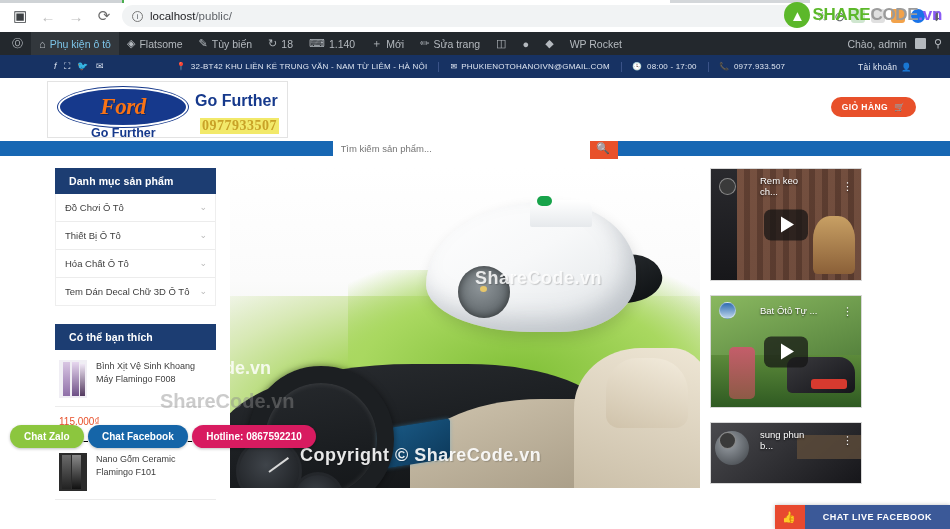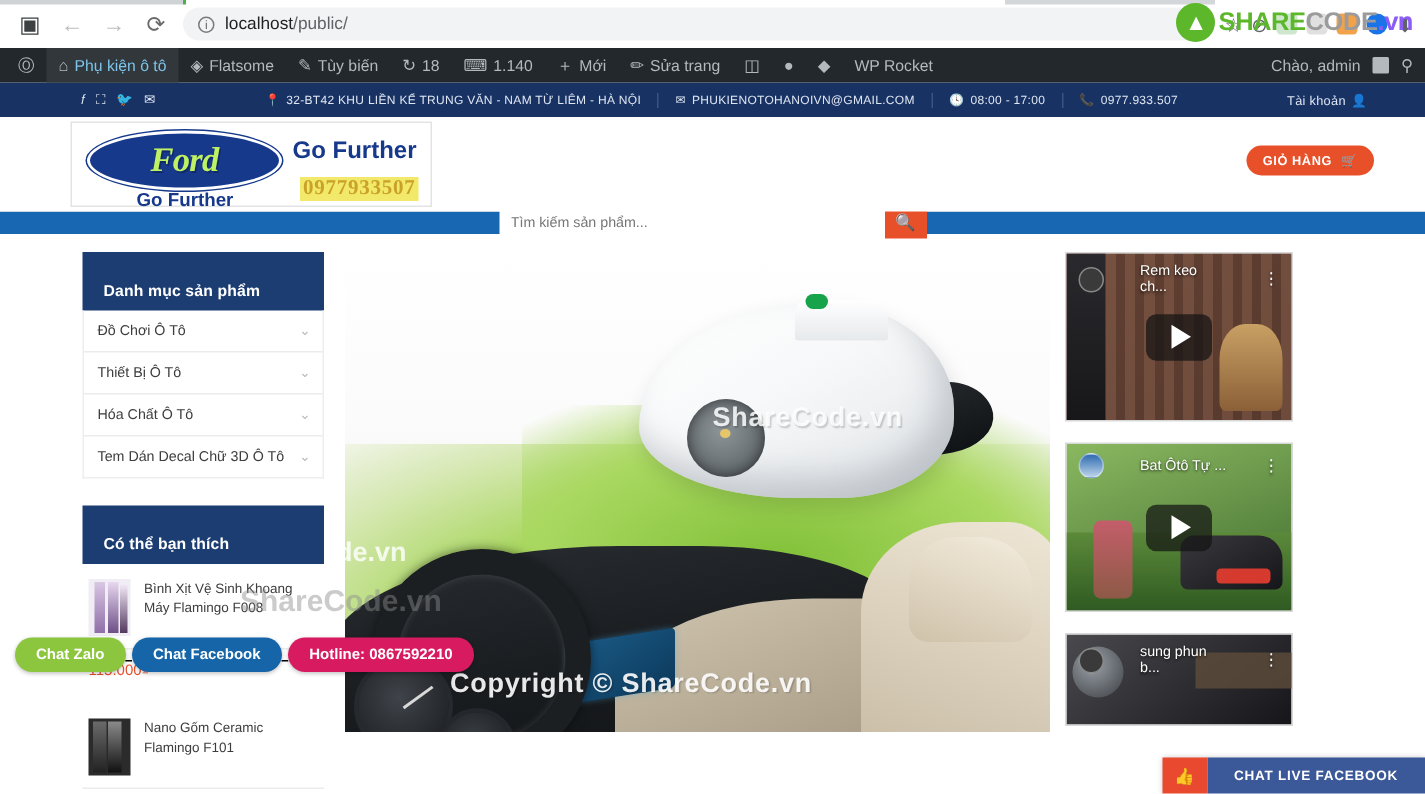--- a/index.html
+++ b/index.html
@@ -85,21 +85,21 @@
     position:absolute; left:47px; top:3px; width:241px; height:57px;
     border:1px solid #e3e3e3; background:#fff;
   }
   .ford-oval {
     position:absolute; left:10px; top:5px; width:130px; height:40px;
     background:#16398c; border-radius:50%; border:2px solid #fff;
     box-shadow: 0 0 0 1px #16398c;
     display:flex; align-items:center; justify-content:center;
   }
   .ford-word {
-    color:#bef264; font-family:"Liberation Serif", serif; font-style:italic;
+    color:#f97316; font-family:"Liberation Serif", serif; font-style:italic;
     font-size:23px; font-weight:bold; letter-spacing:-.5px;
     text-shadow: 1px 1px 0 rgba(0,0,0,.25);
   }
   .gf-small { position:absolute; left:43px; top:44px; font-size:12.5px; font-weight:bold; color:#16398c; }
   .gf-big { position:absolute; left:147px; top:10px; font-size:16px; font-weight:bold; color:#16398c; }
   .phone-hl {
     position:absolute; left:152px; top:36px; background:#f2e96a; color:#c9a227;
     font-family:"Liberation Serif", serif; font-weight:bold; font-size:14px;
     letter-spacing:.5px; padding:0 2px;
   }
@@ -119,21 +119,21 @@
   .search-wrap .sbtn {
     width: 28px; background:#e8502a; display:flex; align-items:center; justify-content:center;
     color:#fff; font-size:11px;
   }
 
   
   .content { display:flex; padding: 12px 0 0 0; background:#fff; height: 358px; }
   .sidebar { width: 230px; padding-left: 55px; padding-right: 14px; }
   .panel-head {
     background:#1c3d72; color:#fff; font-size:10.5px; font-weight:bold;
-    padding: 20px 0 7px 14px; letter-spacing:.1px;
+    padding: 7px 0 7px 14px; letter-spacing:.1px;
   }
   .cat-list { border:1px solid #eee; border-top:none; }
   .cat-item {
     display:flex; align-items:flex-start; justify-content:space-between;
     font-size:9.5px; color:#3d3d3d; padding: 8px 8px 8px 9px;
     border-bottom:1px solid #ececec;
   }
   .chev { color:#b9b9b9; font-size:9px; }
   .liked { margin-top: 18px; }
   .prod-row { display:flex; gap:9px; padding: 10px 2px 8px 4px; border-bottom:1px solid #ececec; }

